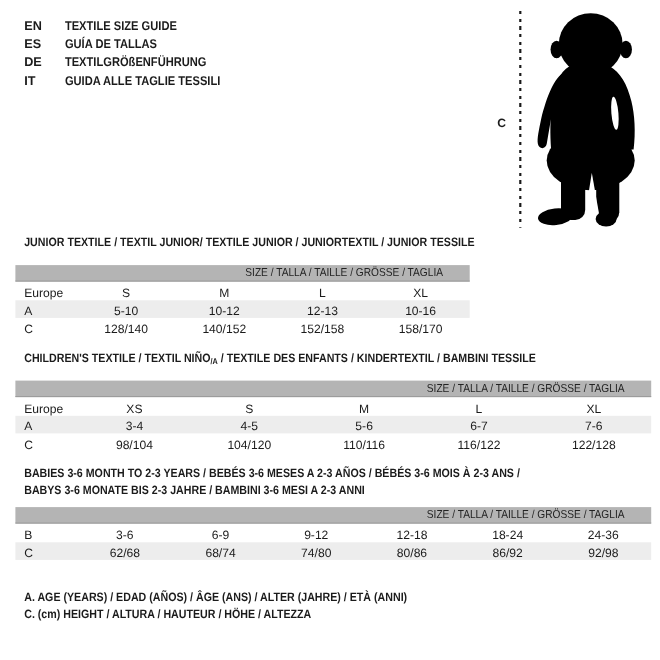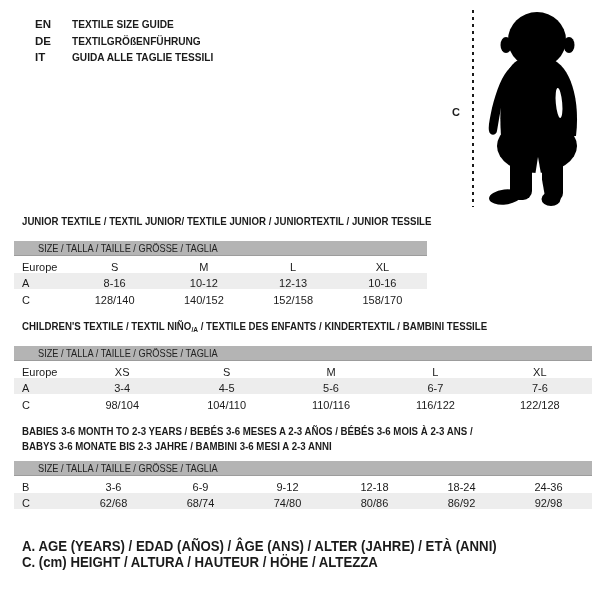--- a/index.html
+++ b/index.html
@@ -3,59 +3,63 @@
 <meta charset="utf-8">
 <style>
   html,body{margin:0;padding:0;}
   .page{
     position:relative;width:600px;height:600px;background:#ffffff;overflow:hidden;
     font-family:"Liberation Sans",sans-serif;color:#1b1b1b;
   }
   .cx{display:inline-block;transform:scaleX(0.88);transform-origin:0 50%;white-space:nowrap;}
 
   
-  .lang-list{position:absolute;top:16px;left:22px;margin-left:13px;}
+  .lang-list{position:absolute;top:16px;left:22px;}
   .lang-row{display:flex;height:16.5px;align-items:center;font-size:11.5px;font-weight:bold;}
   .lang-code{width:37px;flex:0 0 37px;}
 
   
   .figure{position:absolute;top:0;left:430px;width:170px;height:215px;}
   .dash-line{position:absolute;left:42px;top:10px;width:2px;height:197px;
     background:repeating-linear-gradient(180deg,#1a1a1a 0 3px,transparent 3px 7px);}
   .c-label{position:absolute;left:22px;top:106px;font-size:11px;font-weight:bold;}
   .baby-svg{position:absolute;left:50px;top:8px;}
 
   
   .section-title{position:absolute;left:22px;font-size:11px;font-weight:bold;white-space:nowrap;
     transform:scaleX(0.88);transform-origin:0 50%;}
   .subsc{font-size:7.5px;vertical-align:-2px;}
   .title2l div{line-height:14.5px;}
 
   
   .size-table{position:absolute;left:14px;}
   .thead{height:14px;line-height:14px;background:#b4b4b4;border-bottom:1px solid #9c9c9c;
-    padding-left:24px;font-size:10.5px;color:#222;}
+    padding-left:24px;font-size:10.5px;color:#222;text-align:right;}
   .trow{display:flex;height:16.5px;align-items:flex-end;font-size:11px;}
   .trow.alt{background:#ededed;}
   .tlbl{flex:0 0 48px;padding-left:8px;}
   .tcell{flex:1;text-align:center;}
 
   
   .legend{position:absolute;left:22px;top:537px;}
-  .legend-line{height:15.6px;font-size:15px;font-weight:bold;}
+  .legend-line{height:15.6px;font-size:11px;font-weight:bold;}
 </style>
 </head>
 <body>
 
 <div class="page">
 
   <div class="lang-list">
     <div class="lang-row">
       <span class="lang-code">EN</span>
       <span class="cx">TEXTILE SIZE GUIDE</span>
+    </div>
+    <div class="lang-row">
+      <span class="lang-code">ES</span>
+      <span class="cx">GUÍA DE TALLAS</span>
     </div>
     <div class="lang-row">
       <span class="lang-code">DE</span>
       <span class="cx">TEXTILGRÖßENFÜHRUNG</span>
     </div>
     <div class="lang-row">
       <span class="lang-code">IT</span>
       <span class="cx">GUIDA ALLE TAGLIE TESSILI</span>
     </div>
   </div>
@@ -96,21 +100,21 @@
     <div class="thead"><span class="cx">SIZE / TALLA / TAILLE / GRÖSSE / TAGLIA</span></div>
     <div class="trow">
       <span class="tlbl">Europe</span>
       <span class="tcell">S</span>
       <span class="tcell">M</span>
       <span class="tcell">L</span>
       <span class="tcell">XL</span>
     </div>
     <div class="trow alt">
       <span class="tlbl">A</span>
-      <span class="tcell">8-16</span>
+      <span class="tcell">5-10</span>
       <span class="tcell">10-12</span>
       <span class="tcell">12-13</span>
       <span class="tcell">10-16</span>
     </div>
     <div class="trow">
       <span class="tlbl">C</span>
       <span class="tcell">128/140</span>
       <span class="tcell">140/152</span>
       <span class="tcell">152/158</span>
       <span class="tcell">158/170</span>
@@ -133,21 +137,21 @@
       <span class="tlbl">A</span>
       <span class="tcell">3-4</span>
       <span class="tcell">4-5</span>
       <span class="tcell">5-6</span>
       <span class="tcell">6-7</span>
       <span class="tcell">7-6</span>
     </div>
     <div class="trow">
       <span class="tlbl">C</span>
       <span class="tcell">98/104</span>
-      <span class="tcell">104/110</span>
+      <span class="tcell">104/120</span>
       <span class="tcell">110/116</span>
       <span class="tcell">116/122</span>
       <span class="tcell">122/128</span>
     </div>
   </div>
 
   <div class="section-title title2l" style="top:424px;">
     <div>BABIES 3-6 MONTH TO 2-3 YEARS / BEBÉS 3-6 MESES A 2-3 AÑOS / BÉBÉS 3-6 MOIS À 2-3 ANS /</div>
     <div>BABYS 3-6 MONATE BIS 2-3 JAHRE / BAMBINI 3-6 MESI A 2-3 ANNI</div>
   </div>

